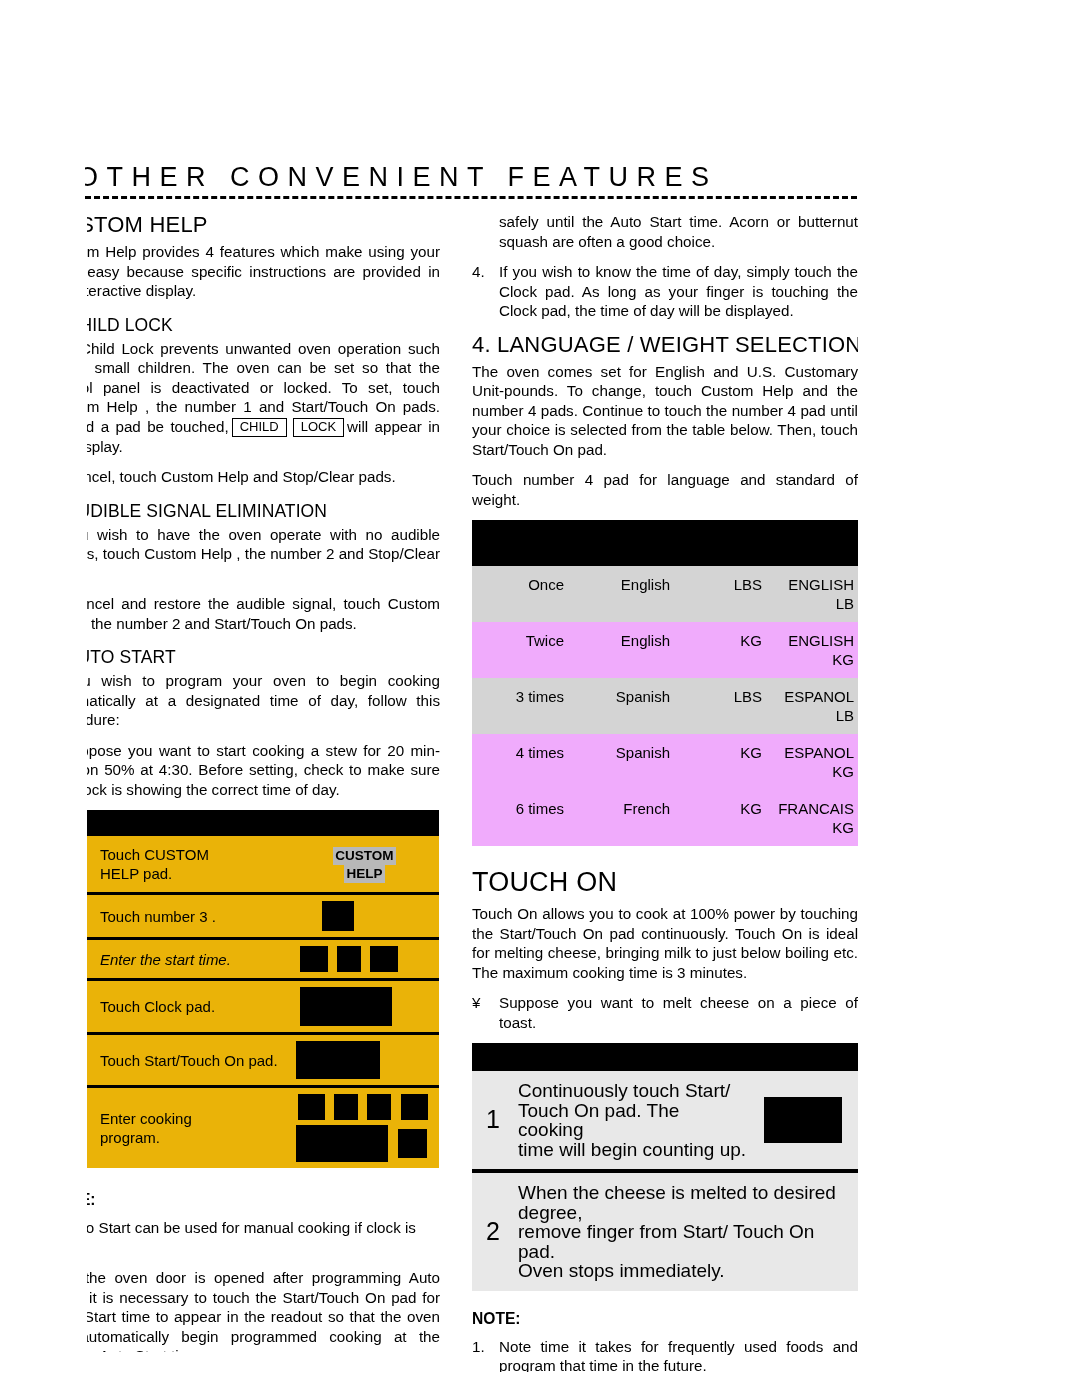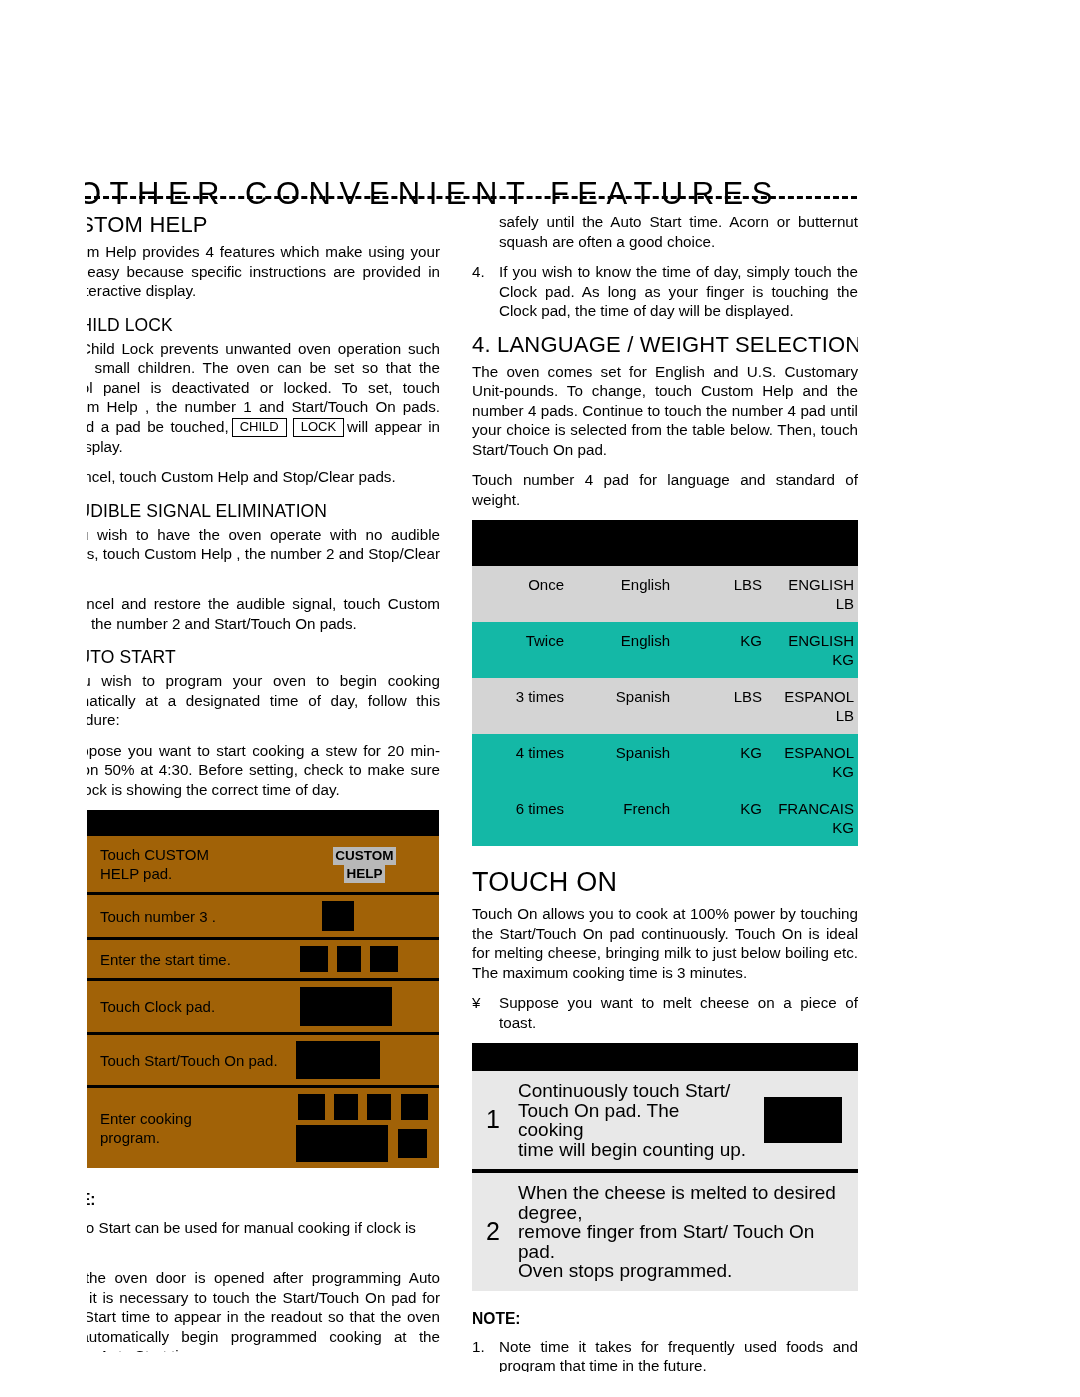--- a/index.html
+++ b/index.html
@@ -9,22 +9,22 @@
     color:#000;
     -webkit-font-smoothing:antialiased;
   }
   
   #page{position:absolute;left:0;top:0;width:1080px;height:1397px;overflow:hidden;}
 
   
   .banner{position:absolute;left:85px;top:160px;width:772px;height:44px;overflow:hidden;}
   .banner-title{
     position:absolute;left:-8px;top:0;
-    font-size:31px;letter-spacing:8.5px;white-space:nowrap;
-    font-weight:400;line-height:34px;margin-top:17px;
+    font-size:27px;letter-spacing:8.5px;white-space:nowrap;
+    font-weight:400;line-height:34px;
   }
   .banner-rule{
     position:absolute;left:0px;top:36px;width:772px;height:0;
     border-top:3px dashed #000;
   }
 
   
   .col{position:absolute;top:212px;overflow:hidden;}
   .col-left{left:87px;width:353px;height:1140px;}
   .col-right{left:472px;width:386px;height:1160px;}
@@ -63,37 +63,37 @@
   
   .ybullet{position:relative;padding-left:27px;font-size:15.2px;line-height:19.5px;
     margin:0 0 11px 0;text-align:justify;}
   .ybullet .gl{position:absolute;left:0;top:0;font-size:15.2px;}
 
   
   .steptable{width:100%;border-collapse:collapse;background:#e8e8e8;}
   .steptable .hdrbar td{background:#000;height:26px;padding:0;border:none;}
   .steptable td{
     border:none;vertical-align:middle;font-size:15px;line-height:19px;
-    padding:9px 0 9px 14px;background:#a16207;
+    padding:9px 0 9px 14px;background:#eab308;
   }
   .steptable tr.ruled td{border-top:3.5px solid #000;}
   .cellpads{padding:6px 8px 6px 0 !important;}
   .blk{background:#000;display:inline-block;vertical-align:middle;}
   .padgray{background:#b8b8b8;display:inline-block;padding:1px 2px;
     font-size:13.5px;line-height:16px;text-align:center;color:#000;}
 
   
   .langtable{width:100%;border-collapse:collapse;}
   .langtable .hdrbar td{background:#000;height:46px;padding:0;border:none;}
   .langtable td{
     font-size:15px;line-height:19px;padding:9px 4px 9px 10px;
     vertical-align:top;border:none;text-align:right;
   }
   .langtable tr.rA td{background:#d4d4d4;}
-  .langtable tr.rB td{background:#14b8a6;}
+  .langtable tr.rB td{background:#f0abfc;}
 
   
   .numtable{width:100%;border-collapse:collapse;}
   .numtable .hdrbar td{background:#000;height:28px;padding:0;border:none;}
   .numtable td{background:#e8e8e8;border:none;font-size:19px;line-height:19.5px;
     padding:10px 10px 10px 4px;vertical-align:middle;}
   .numtable td.idx{width:42px;text-align:center;font-size:25px;padding:0;}
   .numtable tr.ruled td{border-top:4px solid #000;}
 
   .note-h{font-size:15.6px;font-weight:bold;margin:0 0 9px 0;line-height:19px;}
@@ -146,21 +146,21 @@
       </tr>
 
       <tr class="ruled">
         <td style="width:198px;">Touch number  3 .</td>
         <td class="cellpads">
           <span class="blk" style="width:32px;height:30px;margin-left:24px;"></span>
         </td>
       </tr>
 
       <tr class="ruled">
-        <td style="width:198px;">Enter the start time.</td>
+        <td style="width:198px;font-style:italic;">Enter the start time.</td>
         <td class="cellpads">
           <span class="blk" style="width:28px;height:26px;margin-left:2px;"></span>
           <span class="blk" style="width:24px;height:26px;margin-left:5px;"></span>
           <span class="blk" style="width:28px;height:26px;margin-left:5px;"></span>
         </td>
       </tr>
 
       <tr class="ruled">
         <td style="width:198px;">Touch Clock  pad.</td>
         <td class="cellpads">
@@ -279,21 +279,21 @@
 Touch On  pad. The cooking
 time will begin counting up.</td>
         <td style="width:86px;padding-right:8px;">
           <span class="blk" style="width:78px;height:46px;"></span>
         </td>
       </tr>
       <tr class="ruled">
         <td class="idx">2</td>
         <td colspan="2" style="white-space:pre-line;padding-right:8px;">When the cheese is melted to desired degree,
 remove finger from Start/ Touch On  pad.
-Oven stops programmed.</td>
+Oven stops immediately.</td>
       </tr>
     </tbody>
       </table>
 
     <p class="note-h" style="margin-top:18px;">NOTE:</p>
     <ul class="nlist">
       <li>
         <span class="num">1.</span>
         <span>Note time it takes for frequently used foods and program that time in the future.</span>
       </li>

